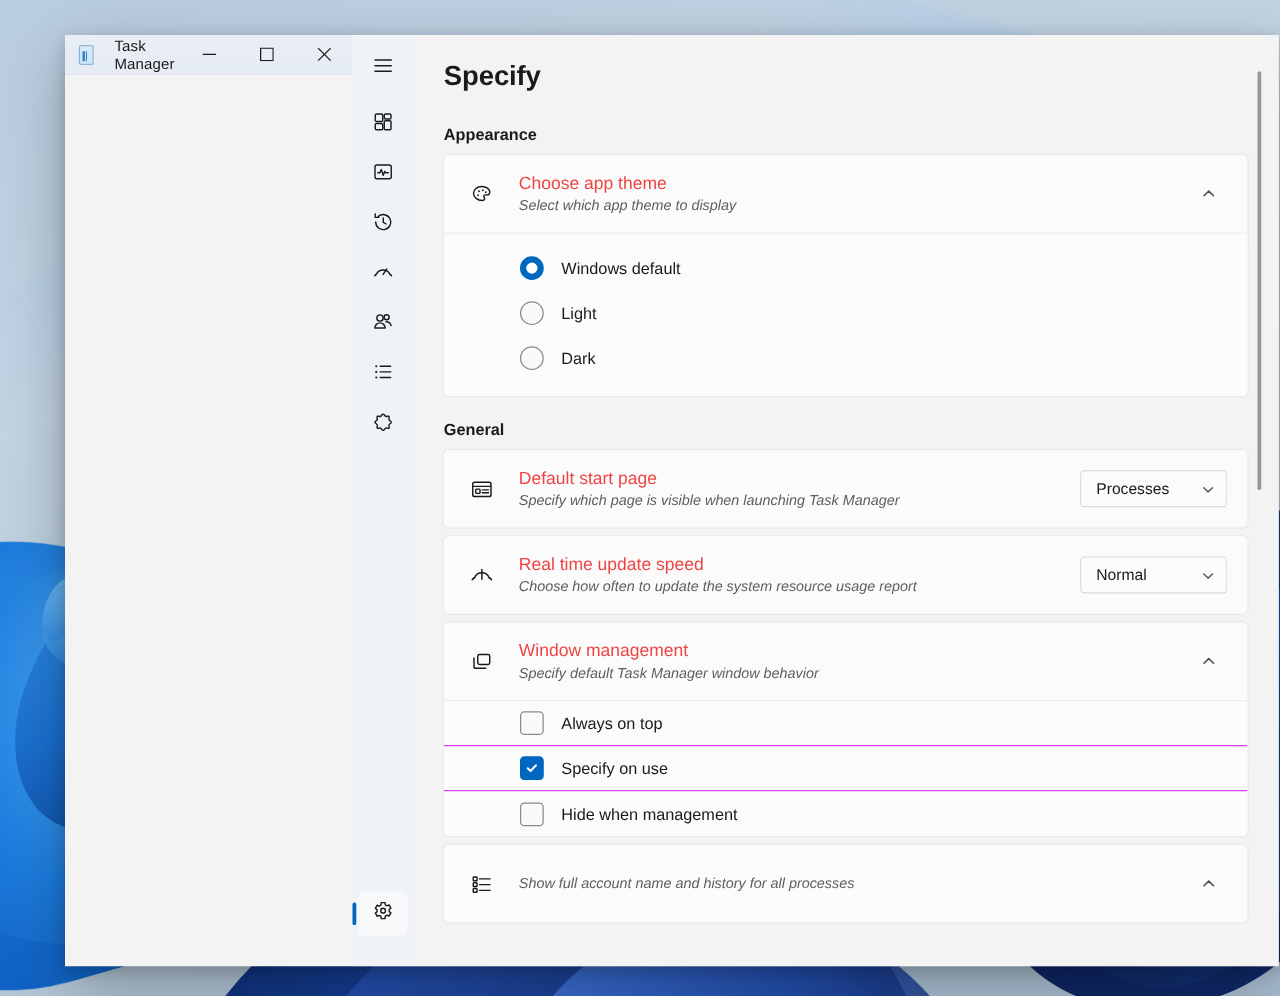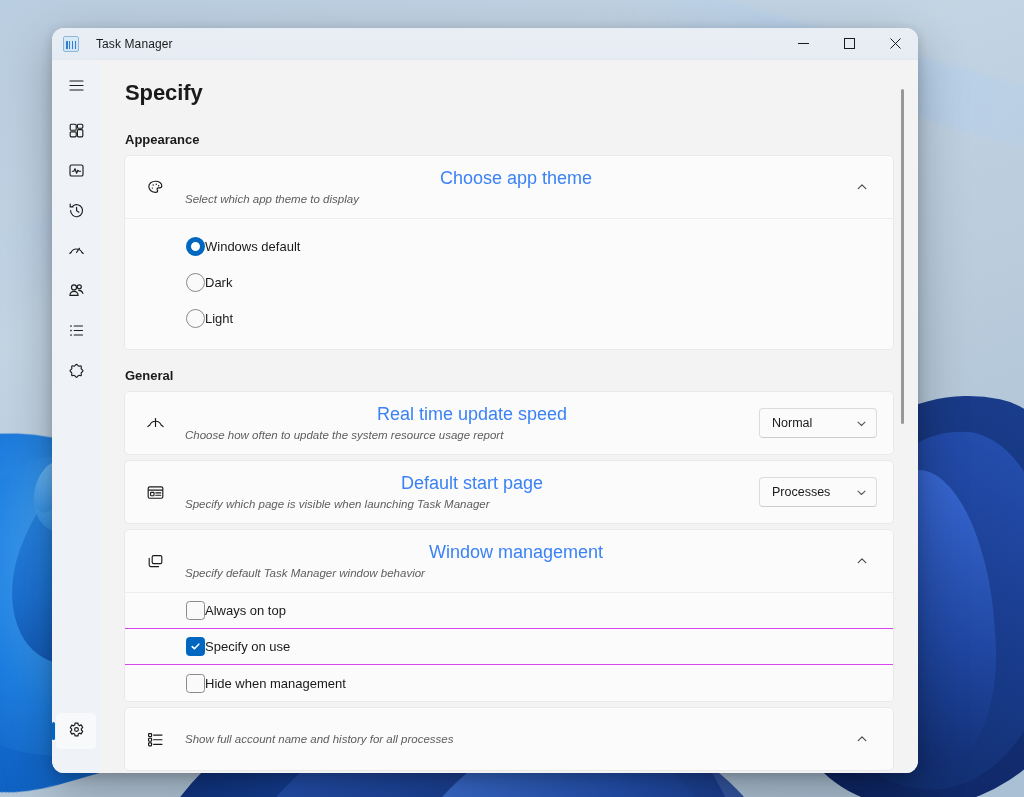--- a/index.html
+++ b/index.html
@@ -94,26 +94,26 @@
   }
   .streak {
     position: absolute;
     background: linear-gradient(90deg, rgba(255,255,255,0) 0%, rgba(170,205,245,.5) 50%, rgba(255,255,255,0) 100%);
     filter: blur(3px);
   }
 
   
   #window {
     position: absolute;
-    left: 52px; top: 28px; width: 866px; height: 745px;
+    left: 52px; top: 28px; width: 971px; height: 745px;
     background: #f3f3f3;
-    border-radius: 12px;
+    border-radius: 0;
     box-shadow: 0 18px 50px rgba(0,0,0,.28), 0 3px 12px rgba(0,0,0,.18);
     overflow: hidden;
-    display: flex; flex-direction: column;
+    display: flex; 
   }
   #titlebar {
     height: 32px; flex: 0 0 32px;
     display: flex; align-items: center;
     background: linear-gradient(180deg, #e8eef4 0%, #e6ecf3 100%);
     position: relative;
     border-bottom: 1px solid #e4e8ec;
   }
   #app-icon {
     width: 16px; height: 16px; margin-left: 11px;
@@ -204,21 +204,21 @@
     display: flex; align-items: center;
     min-height: 62px;
     padding: 0 16px 0 18px;
   }
   .card-icon {
     width: 24px; flex: 0 0 24px;
     display: flex; align-items: center; justify-content: center;
     color: #1a1a1a; margin-right: 18px;
   }
   .card-texts { flex: 1; min-width: 0; }
-  .card-title { font-size: 18px; color: #3b82f6; line-height: 1.35; text-align: center; }
+  .card-title { font-size: 14px; color: #ef4444; line-height: 1.35; }
   .card-sub { font-size: 11.5px; color: #5d5d5d; line-height: 1.45; margin-top: 1px; font-style: italic; }
   .chev {
     width: 30px; height: 30px;
     display: flex; align-items: center; justify-content: center;
     color: #4a4a4a; flex: 0 0 30px;
   }
 
   .combo {
     height: 30px;
     min-width: 118px;
@@ -237,21 +237,21 @@
 
   .expand-body { border-top: 1px solid #ededed; background: #fbfbfb; }
   .opt-row {
     display: flex; align-items: center;
     height: 36px;
     padding-left: 61px;
     border-bottom: 1px solid #d946ef;
   }
   .opt-row:last-child { border-bottom: none; }
   .opt-row.tall { height: 36px; }
-  .opt-label { font-size: 13px; color: #1a1a1a; }
+  .opt-label { font-size: 13px; color: #1a1a1a; margin-left: 14px; }
 
   .radio {
     width: 19px; height: 19px; border-radius: 50%;
     border: 1.4px solid #8a8a8a;
     background: #fafafa;
     flex: 0 0 19px;
     position: relative;
   }
   .radio.on {
     border: 5px solid #0067c0;
@@ -453,56 +453,32 @@
               </div>
             </div>
 
             <div class="expand-body" id="theme-options">
               <div class="opt-row">
                 <div class="radio on"></div>
                 <div class="opt-label">Windows default</div>
               </div>
               <div class="opt-row">
                 <div class="radio"></div>
-                <div class="opt-label">Dark</div>
+                <div class="opt-label">Light</div>
               </div>
               <div class="opt-row">
                 <div class="radio"></div>
-                <div class="opt-label">Light</div>
+                <div class="opt-label">Dark</div>
               </div>
             </div>
           </div>
         </div>
 
         <div class="group">
           <div class="section-head">General</div>
-
-          <div class="card">
-            <div class="card-row">
-              <div class="card-icon">
-                <svg width="21" height="21" viewBox="0 0 21 21" fill="none" stroke="currentColor" stroke-width="1.15" stroke-linecap="round">
-                  <path d="M4.6 12.5a6.2 6.2 0 0 1 11.8 0"></path>
-                  <path d="M10.5 13.4V5.6"></path>
-                  <path d="M4.2 12.3l-1.4 1.4M16.8 12.3l1.4 1.4"></path>
-                </svg>
-              </div>
-              <div class="card-texts">
-                <div class="card-title">Real time update speed</div>
-                <div class="card-sub">Choose how often to update the system resource usage report</div>
-              </div>
-              <div class="combo">
-                <span class="cv">Normal</span>
-                <span class="cd">
-                  <svg width="11" height="11" viewBox="0 0 11 11" fill="none" stroke="currentColor" stroke-width="1.15" stroke-linecap="round" stroke-linejoin="round">
-                    <path d="M2 4.2l3.5 3.3L9 4.2"></path>
-                  </svg>
-                </span>
-              </div>
-            </div>
-          </div>
 
           <div class="card">
             <div class="card-row">
               <div class="card-icon">
                 <svg width="21" height="21" viewBox="0 0 21 21" fill="none" stroke="currentColor" stroke-width="1.15">
                   <rect x="3.2" y="4.8" width="14.6" height="11.4" rx="1.5"></rect>
                   <path d="M3.2 8.1h14.6"></path>
                   <rect x="5.6" y="10.3" width="3.4" height="3.4" rx=".6"></rect>
                   <path d="M10.8 10.9h5M10.8 13.2h5" stroke-linecap="round"></path>
                 </svg>
@@ -518,20 +494,44 @@
                     <path d="M2 4.2l3.5 3.3L9 4.2"></path>
                   </svg>
                 </span>
               </div>
             </div>
           </div>
 
           <div class="card">
             <div class="card-row">
               <div class="card-icon">
+                <svg width="21" height="21" viewBox="0 0 21 21" fill="none" stroke="currentColor" stroke-width="1.15" stroke-linecap="round">
+                  <path d="M4.6 12.5a6.2 6.2 0 0 1 11.8 0"></path>
+                  <path d="M10.5 13.4V5.6"></path>
+                  <path d="M4.2 12.3l-1.4 1.4M16.8 12.3l1.4 1.4"></path>
+                </svg>
+              </div>
+              <div class="card-texts">
+                <div class="card-title">Real time update speed</div>
+                <div class="card-sub">Choose how often to update the system resource usage report</div>
+              </div>
+              <div class="combo">
+                <span class="cv">Normal</span>
+                <span class="cd">
+                  <svg width="11" height="11" viewBox="0 0 11 11" fill="none" stroke="currentColor" stroke-width="1.15" stroke-linecap="round" stroke-linejoin="round">
+                    <path d="M2 4.2l3.5 3.3L9 4.2"></path>
+                  </svg>
+                </span>
+              </div>
+            </div>
+          </div>
+
+          <div class="card">
+            <div class="card-row">
+              <div class="card-icon">
                 <svg width="21" height="21" viewBox="0 0 21 21" fill="none" stroke="currentColor" stroke-width="1.15">
                   <rect x="7.2" y="4.6" width="9.6" height="8" rx="1.4"></rect>
                   <path d="M13.6 15.6H5.7a1.5 1.5 0 0 1-1.5-1.5V7.4" stroke-linecap="round"></path>
                 </svg>
               </div>
               <div class="card-texts">
                 <div class="card-title">Window management</div>
                 <div class="card-sub">Specify default Task Manager window behavior</div>
               </div>
               <div class="chev">

